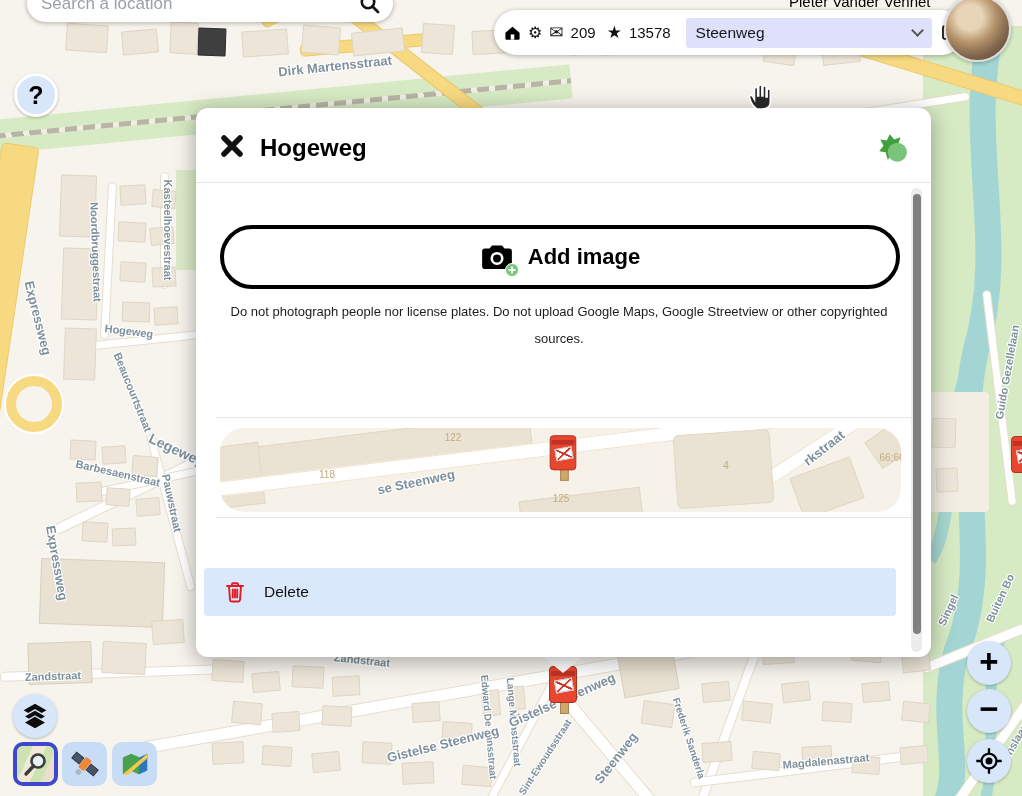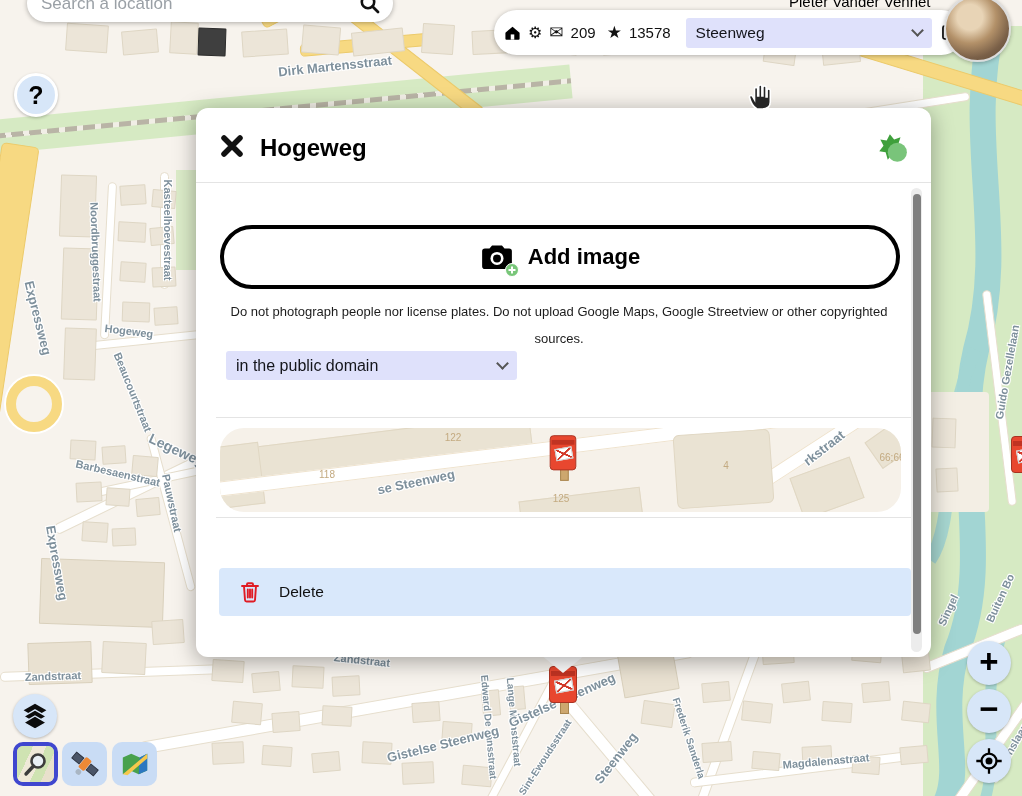--- a/index.html
+++ b/index.html
@@ -49,21 +49,21 @@
   .divider{position:absolute;height:1px;background:#e4e4e4;}
   #addimg{position:absolute;left:24px;top:117px;width:680px;height:64px;border:4px solid #000;border-radius:34px;
           display:flex;align-items:center;justify-content:center;gap:14px;background:#fff;cursor:pointer;box-sizing:border-box;}
   #addimg .cap{font-size:22px;font-weight:700;color:#000;}
   #licnote{position:absolute;left:20px;top:190px;width:686px;text-align:center;font-size:13px;color:#1c1c1c;line-height:27px;}
   #pubrow{position:absolute;left:24px;top:243px;display:flex;align-items:center;font-size:17.5px;color:#111;}
   #licsel{width:271px;height:29px;margin-left:6px;font-size:16px;}
   #minimap{position:absolute;left:24px;top:320px;width:681px;height:84px;border-radius:24px;overflow:hidden;background:#f6f1e9;}
   .mm-road{position:absolute;background:#fff;border:1px solid #efe3ce;transform-origin:left center;}
   .mm-bld{position:absolute;background:#eae3d3;border:1px solid #e0d7c3;}
-  #delbtn{position:absolute;left:23px;top:460px;width:692px;height:48px;background:#d9e8fb;border-radius:4px;
+  #delbtn{position:absolute;left:8px;top:460px;width:692px;height:48px;background:#d9e8fb;border-radius:4px;
           display:flex;align-items:center;gap:18px;padding-left:20px;box-sizing:border-box;cursor:pointer;}
   #delbtn span{font-size:15.5px;color:#111;}
   #sbtrack{position:absolute;right:9px;top:80px;width:11px;height:566px;max-height:464px;background:#ececec;border-radius:6px;}
   #sbthumb{position:absolute;left:1.5px;top:6px;width:8px;height:440px;background:#7f7f7f;border-radius:5px;cursor:pointer;}
   
   #attrib{position:absolute;right:0;bottom:0;height:16px;background:rgba(255,255,255,.78);display:flex;align-items:center;
           gap:4px;padding:0 5px;font-size:11.5px;color:#333;white-space:nowrap;}
   #attrib .link{color:#2f6fde;text-decoration:none;cursor:pointer;}
   #attrib .badges{font-size:10px;color:#5a4a12;letter-spacing:1px;}
 </style>
@@ -260,24 +260,20 @@
             <circle cx="7" cy="7" r="6.5" fill="#78c679" stroke="#fff"></circle>
             <path d="M7 3.5 V10.5 M3.5 7 H10.5" stroke="#fff" stroke-width="2"></path>
           </svg>
       </span>
       <span class="cap">Add image</span>
     </div>
 
     <div id="licnote">Do not photograph people nor license plates. Do not upload Google Maps, Google Streetview or other copyrighted sources.</div>
 
     <div id="pubrow">
-      <div id="licsel" class="selectbox">
-        <span>in the public domain</span>
-        <span class="chev"></span>
-      </div>
     </div>
 
     <div class="divider" style="left:20px;top:309px;width:695px;"></div>
 
     <div id="minimap">
       <div class="mm-bld" style="left:30px;top:2px;width:280px;height:36px;transform:rotate(-7deg);"></div>
       <div class="mm-bld" style="left:-30px;top:18px;width:70px;height:60px;transform:rotate(-7deg);"></div>
       <div class="mm-road" style="left:-20px;top:56px;width:580px;height:13px;transform:rotate(-7deg);"></div>
       <div class="mm-road" style="left:545px;top:46px;width:230px;height:12px;transform:rotate(-33deg);"></div>
       <div class="mm-bld" style="left:455px;top:4px;width:95px;height:72px;border-radius:6px;transform:rotate(-4deg);"></div>

